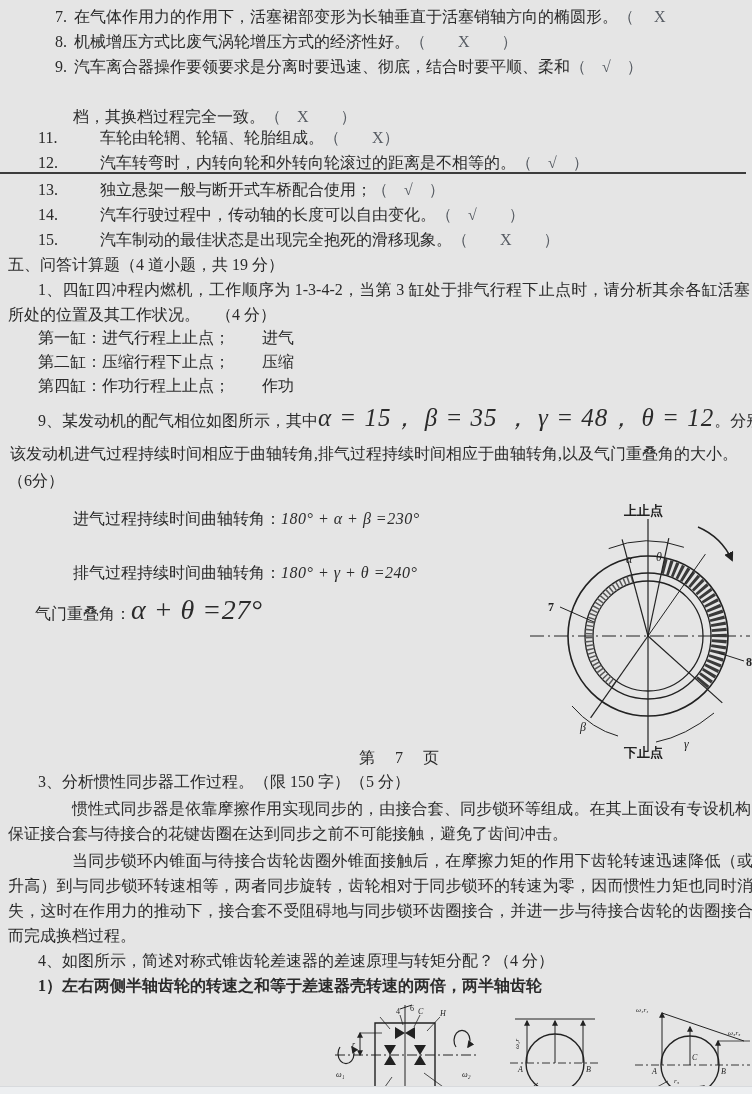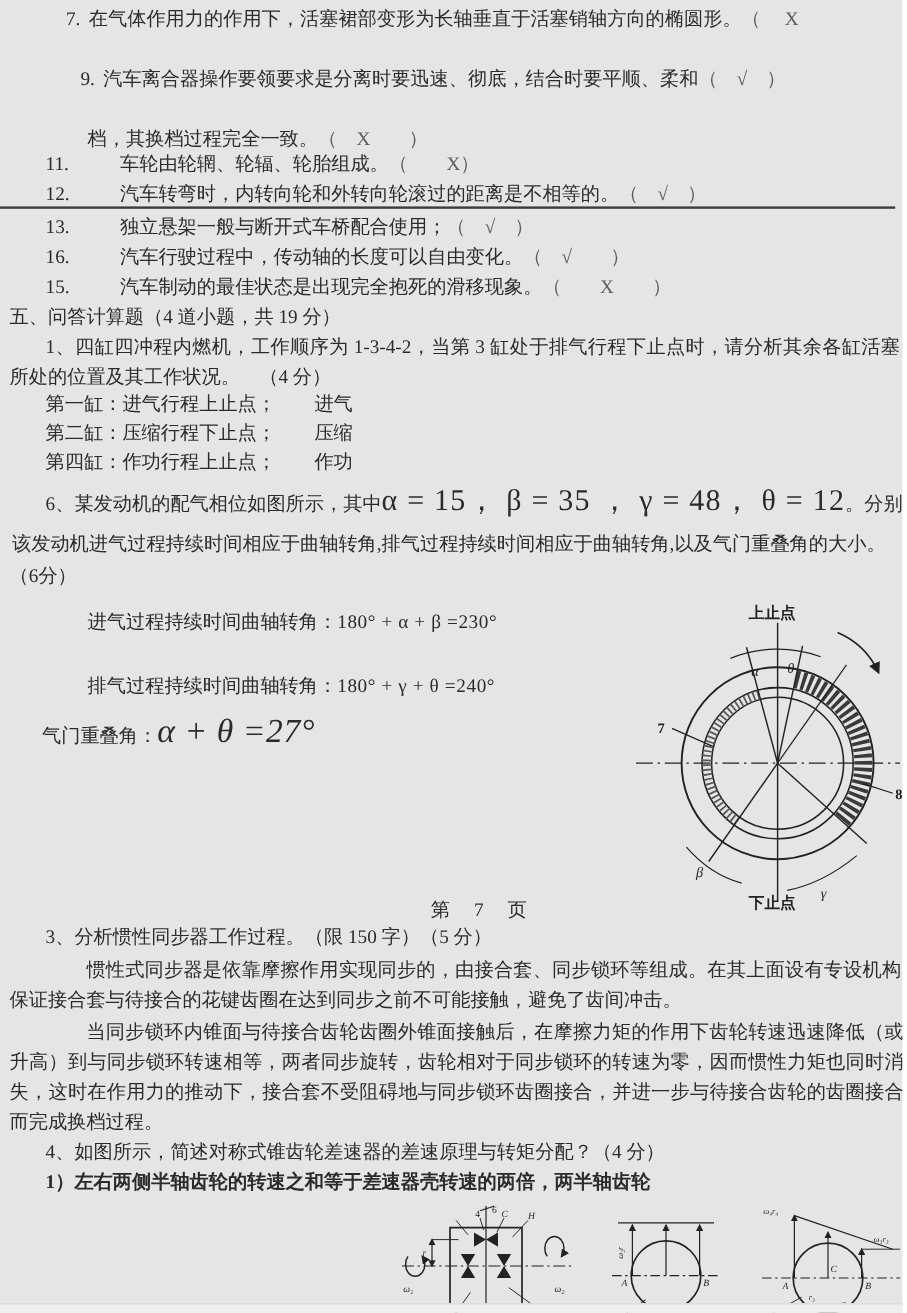--- a/index.html
+++ b/index.html
@@ -8,53 +8,54 @@
     font-family:"Liberation Serif","DejaVu Serif",serif;color:#2b2b2b;font-size:16px;
   }
   .line{position:absolute;white-space:nowrap;line-height:21px;}
   .no{display:inline-block;}
   .no.s{width:19px;}
   .no.d{width:62px;}
   .mark{color:#585d64;}
   .para{position:absolute;line-height:25px;text-align:justify;}
   .hr{position:absolute;left:0;top:172px;width:746px;height:2px;background:#3c3c3c;}
   .mathline{line-height:36px;}
-  .bigfrm{font-family:"Liberation Serif",serif;font-size:25px;letter-spacing:1px;}
-  .frm{font-family:"Liberation Serif",serif;font-size:16px;letter-spacing:.5px;}
+  .bigfrm{font-family:"Liberation Serif",serif;font-style:italic;font-size:25px;letter-spacing:1px;}
+  .frm{font-family:"Liberation Serif",serif;font-style:italic;font-size:16px;letter-spacing:.5px;}
   .frm-big{font-family:"Liberation Serif",serif;font-style:italic;font-size:28px;letter-spacing:.5px;}
   .pagenum{position:absolute;top:748px;left:0;width:756px;text-align:center;letter-spacing:2px;padding-left:22px;}
   svg text{font-family:"Liberation Serif","DejaVu Serif",serif;fill:#222;}
   .bottomstrip{position:absolute;left:0;top:1086px;width:756px;height:8px;background:#edeff1;border-top:1px solid #d8dadd;}
 </style>
 </head>
 <body>
 
 <div class="page">
 
   <div class="line" style="top:6px;left:55px;"><span class="no s">7.</span><span>在气体作用力的作用下，活塞裙部变形为长轴垂直于活塞销轴方向的椭圆形。</span><span class="mark">（　 X</span></div>
-  <div class="line" style="top:56px;left:67px;"><span class="no s">9.</span><span>汽车离合器操作要领要求是分离时要迅速、彻底，结合时要平顺、柔和</span><span class="mark">（　√　）</span></div>
+  <div class="line" style="top:31px;left:55px;"><span class="no s">8.</span><span>机械增压方式比废气涡轮增压方式的经济性好。</span><span class="mark">（　　X　　）</span></div>
+  <div class="line" style="top:56px;left:55px;"><span class="no s">9.</span><span>汽车离合器操作要领要求是分离时要迅速、彻底，结合时要平顺、柔和</span><span class="mark">（　√　）</span></div>
   <div class="line" style="top:106px;left:73px;"><span>档，其换档过程完全一致。</span><span class="mark">（　X　　）</span></div>
   <div class="line" style="top:127px;left:38px;"><span class="no d">11.</span><span>车轮由轮辋、轮辐、轮胎组成。</span><span class="mark">（　　X）</span></div>
   <div class="line" style="top:152px;left:38px;"><span class="no d">12.</span><span>汽车转弯时，内转向轮和外转向轮滚过的距离是不相等的。</span><span class="mark">（　√　）</span></div>
 
   <div class="hr"></div>
 
   <div class="line" style="top:179px;left:38px;"><span class="no d">13.</span><span>独立悬架一般与断开式车桥配合使用；</span><span class="mark">（　√　）</span></div>
-  <div class="line" style="top:204px;left:38px;"><span class="no d">16.</span><span>汽车行驶过程中，传动轴的长度可以自由变化。</span><span class="mark">（　√　　）</span></div>
+  <div class="line" style="top:204px;left:38px;"><span class="no d">14.</span><span>汽车行驶过程中，传动轴的长度可以自由变化。</span><span class="mark">（　√　　）</span></div>
   <div class="line" style="top:229px;left:38px;"><span class="no d">15.</span><span>汽车制动的最佳状态是出现完全抱死的滑移现象。</span><span class="mark">（　　X　　）</span></div>
 
   <div class="line" style="top:254px;left:8px;">五、问答计算题（4 道小题，共 19 分）</div>
 
   <div class="para" style="top:277px;left:8px;width:742px;text-indent:30px;">1、四缸四冲程内燃机，工作顺序为 1-3-4-2，当第 3 缸处于排气行程下止点时，请分析其余各缸活塞所处的位置及其工作状况。　（4 分）</div>
   <div class="line" style="top:327px;left:38px;">第一缸：进气行程上止点；　　进气</div>
   <div class="line" style="top:375px;left:38px;">第四缸：作功行程上止点；　　作功</div>
   <div class="line" style="top:351px;left:38px;">第二缸：压缩行程下止点；　　压缩</div>
 
   <div class="line mathline" style="top:400px;left:38px;">
-    <span>6、某发动机的配气相位如图所示，其中</span><span class="bigfrm">α = 15，  β = 35 ， γ = 48，  θ = 12</span><span>。分别计算</span>
+    <span>9、某发动机的配气相位如图所示，其中</span><span class="bigfrm">α = 15，  β = 35 ， γ = 48，  θ = 12</span><span>。分别计算</span>
   </div>
   <div class="line" style="top:443px;left:10px;">该发动机进气过程持续时间相应于曲轴转角,排气过程持续时间相应于曲轴转角,以及气门重叠角的大小。</div>
   <div class="line" style="top:470px;left:8px;">（6分）</div>
 
   <div class="line" style="top:508px;left:73px;"><span>进气过程持续时间曲轴转角：</span><span class="frm">180° + α + β =230°</span></div>
   <div class="line" style="top:562px;left:73px;"><span>排气过程持续时间曲轴转角：</span><span class="frm">180° + γ + θ =240°</span></div>
   <div class="line" style="top:599px;left:35px;"><span>气门重叠角：</span><span class="frm-big">α + θ =27°</span></div>
 
   <svg style="position:absolute;left:520px;top:503px;" width="236" height="256" viewBox="0 0 236 256">
     <defs>

